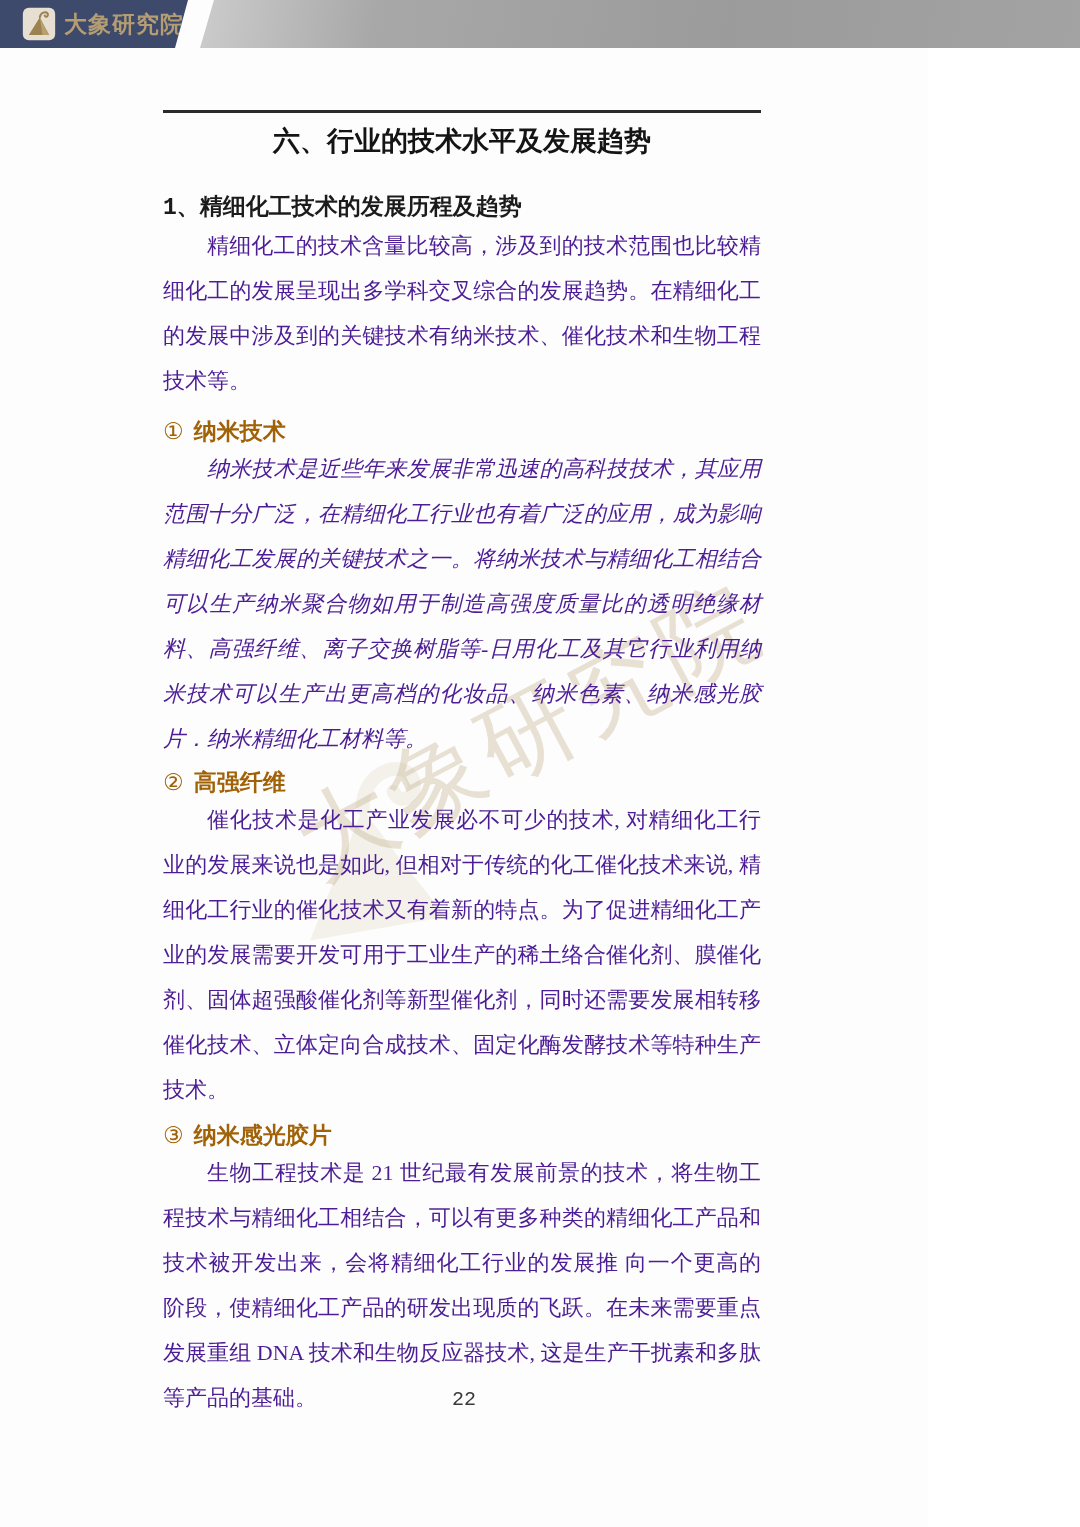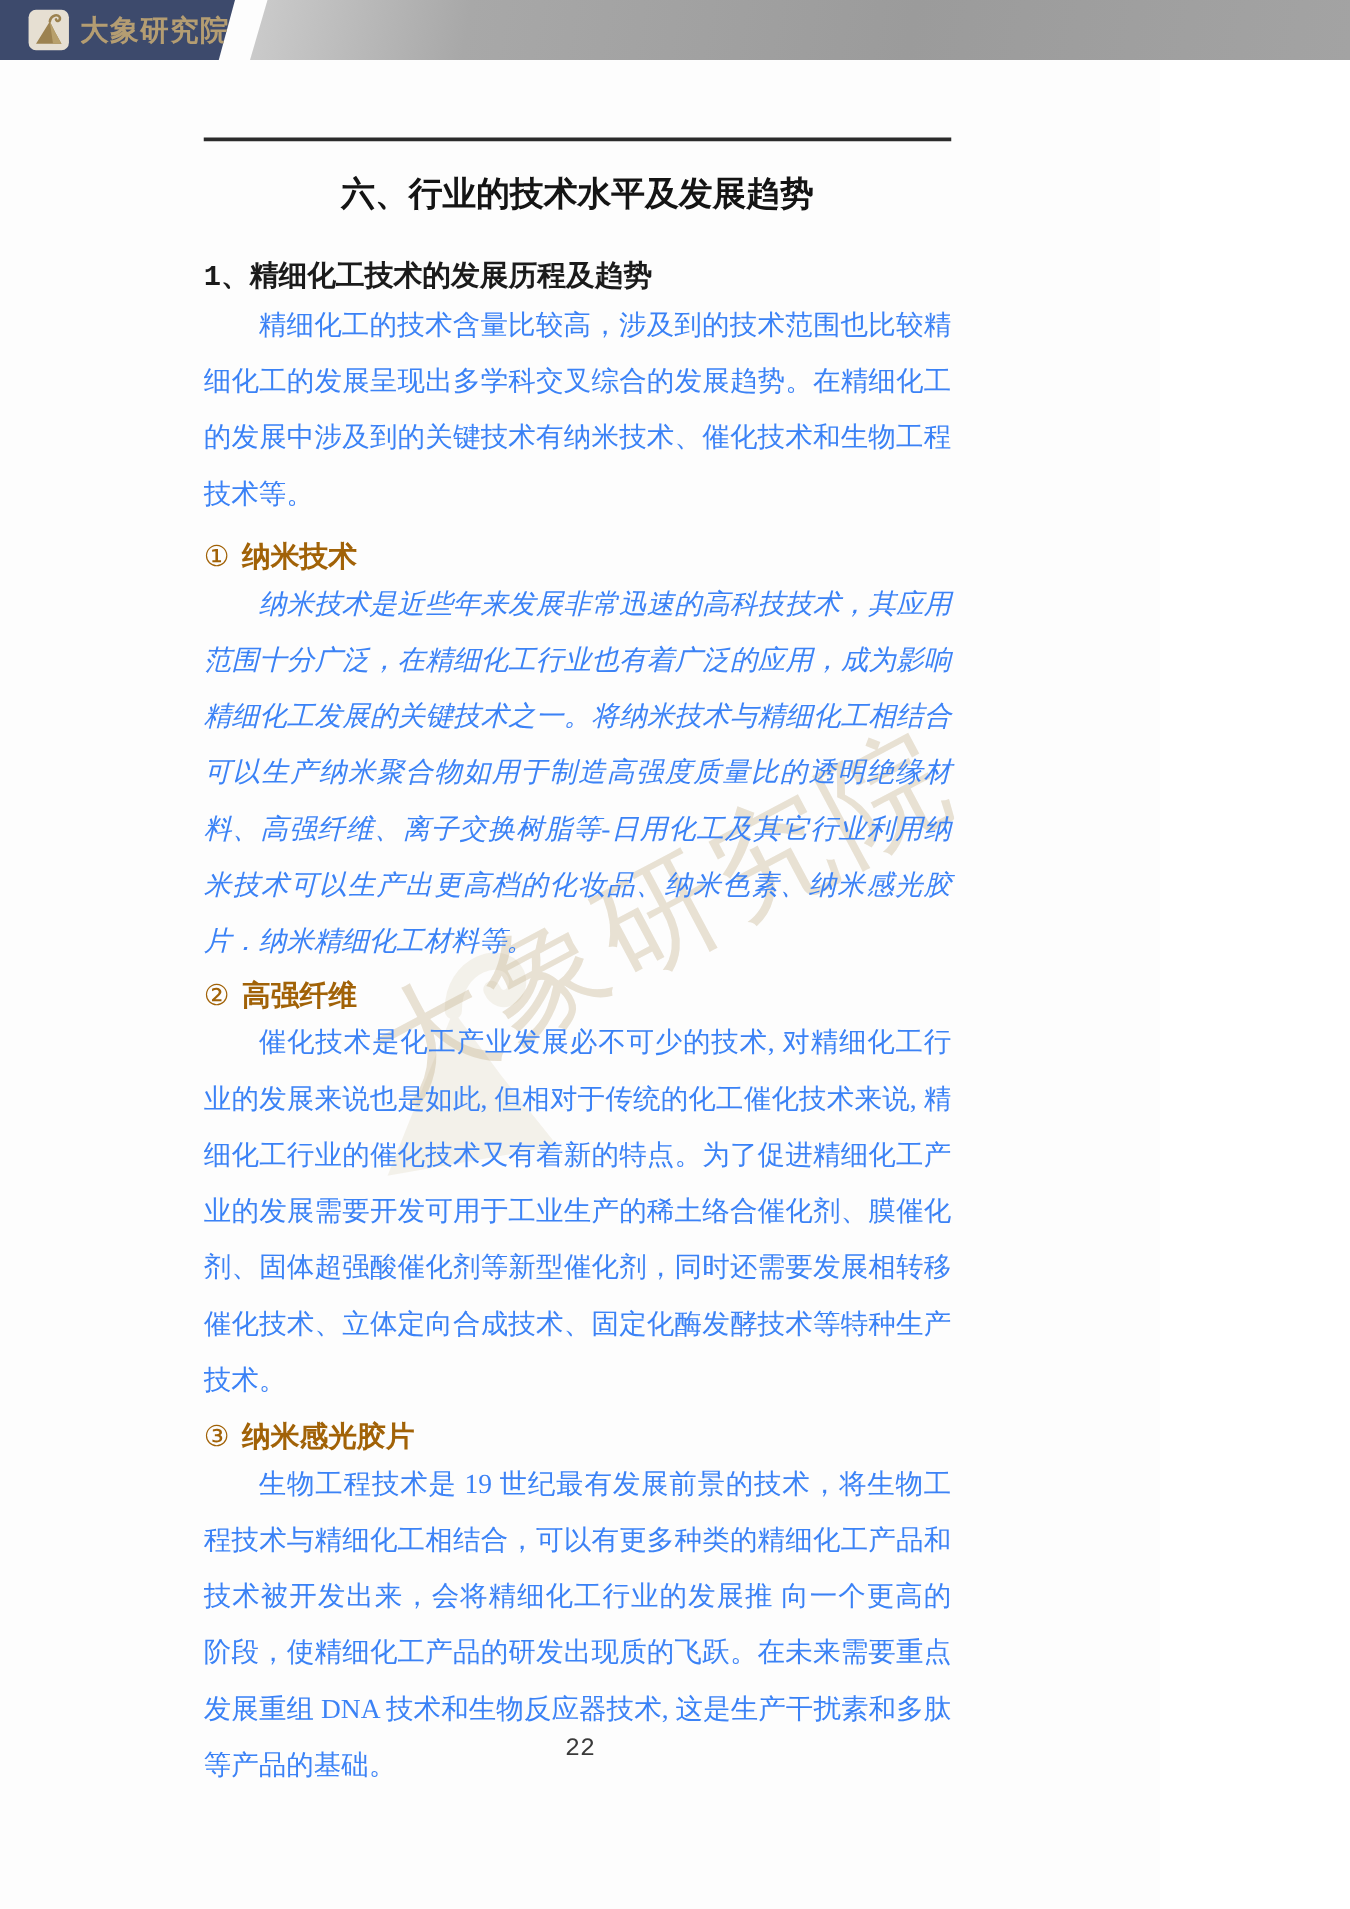--- a/index.html
+++ b/index.html
@@ -43,40 +43,40 @@
   }
   .watermark-logo{
     position:absolute;left:250px;top:740px;width:230px;height:230px;z-index:0;
     opacity:0.16;transform:rotate(-10deg);pointer-events:none;
   }
 
   
   .content{position:relative;z-index:1;padding:48px 167px 0 163px;}
   .rule{height:0;border-top:3px solid #2b2b2b;margin-top:62px;}
   .doc-title{
-    margin:20px 0 0 0;text-align:center;
+    margin:6px 0 0 0;text-align:center;
     font-family:"Liberation Sans","DejaVu Sans",sans-serif;
     font-size:27px;line-height:44px;font-weight:700;color:#141414;
   }
   .sec-heading{
     margin:30px 0 0 0;
     font-family:Liberation Mono, monospace;
     font-size:23px;line-height:30px;font-weight:700;color:#1b1b1b;
   }
   .sub-heading{
     font-family:"Liberation Sans","DejaVu Sans",sans-serif;
     font-size:23px;line-height:30px;font-weight:700;color:#a16207;margin:0;
   }
   .sub-heading .marker-circled{font-weight:400;margin-right:10px;}
   .h-nano{margin-top:13px;}
   .h-cata{margin-top:6px;}
   .h-bio{margin-top:8px;}
   p.body-para{
     margin:0;font-size:22px;line-height:45px;
-    text-align:justify;text-indent:2em;color:#3b82f6;
+    text-align:justify;text-indent:2em;color:#4c1d95;
     font-family:"Liberation Serif","DejaVu Serif",serif;
   }
   .p1{margin-top:17px;}
   .p2{margin-top:14px;font-style:italic;}
   .p3{margin-top:13px;}
   .p4{margin-top:13px;}
 
   
   .page-number{
     position:absolute;left:0;right:0;top:1388px;text-align:center;
@@ -120,18 +120,18 @@
     <h3 class="sub-heading h-nano"><span class="marker-circled">①</span><span>纳米技术</span></h3>
 
     <p class="body-para p2">纳米技术是近些年来发展非常迅速的高科技技术，其应用范围十分广泛，在精细化工行业也有着广泛的应用，成为影响精细化工发展的关键技术之一。将纳米技术与精细化工相结合可以生产纳米聚合物如用于制造高强度质量比的透明绝缘材料、高强纤维、离子交换树脂等-日用化工及其它行业利用纳米技术可以生产出更高档的化妆品、纳米色素、纳米感光胶片．纳米精细化工材料等。</p>
 
     <h3 class="sub-heading h-cata"><span class="marker-circled">②</span><span>高强纤维</span></h3>
 
     <p class="body-para p3">催化技术是化工产业发展必不可少的技术, 对精细化工行业的发展来说也是如此, 但相对于传统的化工催化技术来说, 精细化工行业的催化技术又有着新的特点。为了促进精细化工产业的发展需要开发可用于工业生产的稀土络合催化剂、膜催化剂、固体超强酸催化剂等新型催化剂，同时还需要发展相转移催化技术、立体定向合成技术、固定化酶发酵技术等特种生产技术。</p>
 
     <h3 class="sub-heading h-bio"><span class="marker-circled">③</span><span>纳米感光胶片</span></h3>
 
-    <p class="body-para p4">生物工程技术是 19 世纪最有发展前景的技术，将生物工程技术与精细化工相结合，可以有更多种类的精细化工产品和技术被开发出来，会将精细化工行业的发展推 向一个更高的阶段，使精细化工产品的研发出现质的飞跃。在未来需要重点发展重组 DNA 技术和生物反应器技术, 这是生产干扰素和多肽等产品的基础。</p>
+    <p class="body-para p4">生物工程技术是 21 世纪最有发展前景的技术，将生物工程技术与精细化工相结合，可以有更多种类的精细化工产品和技术被开发出来，会将精细化工行业的发展推 向一个更高的阶段，使精细化工产品的研发出现质的飞跃。在未来需要重点发展重组 DNA 技术和生物反应器技术, 这是生产干扰素和多肽等产品的基础。</p>
   </div>
 
   <div class="page-number">22</div>
 
 </div>
 
 </body></html>

